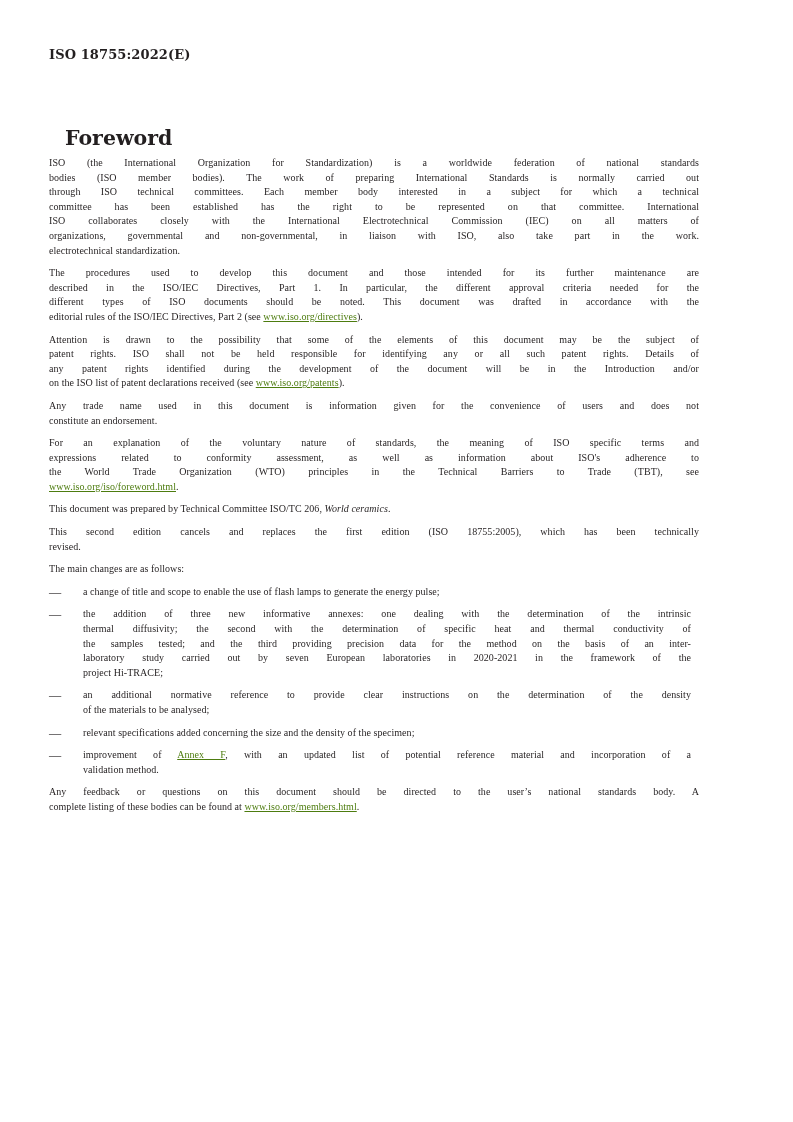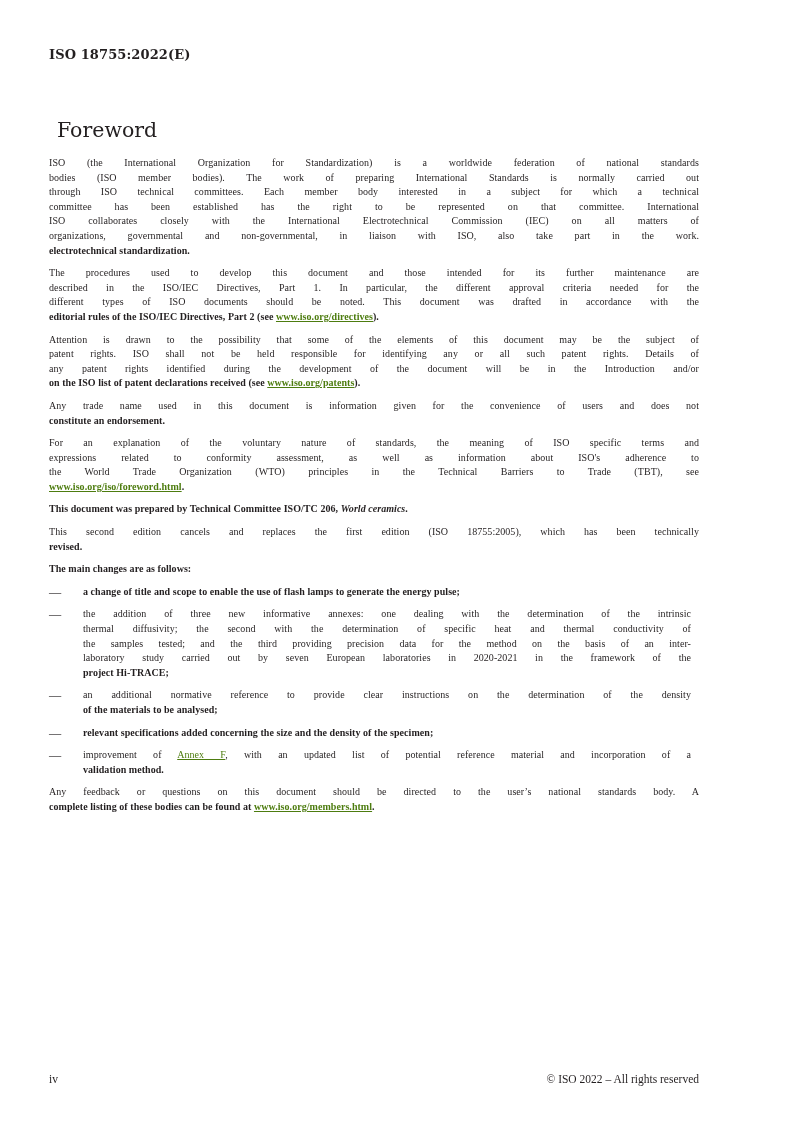--- a/index.html
+++ b/index.html
@@ -8,30 +8,30 @@
       font-family: "DejaVu Serif", "Liberation Serif", serif;
       color: #231f20;
     }
     .page { position: absolute; left: 0; top: 0; width: 665px; height: 1122px; }
     .header-id {
       position: absolute; left: 49px; top: 47px;
       font-weight: bold; font-size: 13px; letter-spacing: 0.1px;
     }
     .title {
       position: absolute; left: 49px; top: 110px;
-      font-weight: normal; font-size: 20.5px; margin: 8px;
+      font-weight: bold; font-size: 20.5px; margin: 16px;
     }
     .body { position: absolute; left: 49px; top: 156px; width: 650px; }
     p {
       margin: 0 0 8px 0; font-size: 10px; line-height: 14.6px;
       font-family: "Liberation Serif", "DejaVu Serif", serif;
       text-align: justify; letter-spacing: 0.05px;
     }
     .line { display: block; text-align: justify; text-align-last: justify; white-space: nowrap; }
-    .line.last { text-align-last: left; font-weight: bold; }
+    .line.last { text-align-last: left; }
     a.link { color: #4d7c0f; text-decoration: underline; }
     ul.changes { list-style: none; margin: 0; padding: 0; }
     ul.changes li { position: relative; padding-left: 26px; margin: 0 0 8px 0; }
     ul.changes li .dash {
       position: absolute; left: 0; top: 0;
       font-size: 12.2px; line-height: 14.6px;
       font-family: "Liberation Serif", serif;
     }
     ul.changes li p { margin: 8px; }
     .footer {
@@ -139,18 +139,14 @@
       </li>
     </ul>
 
     <p>
       <span class="line">Any feedback or questions on this document should be directed to the user’s national standards body. A</span>
       <span class="line last"><span>complete listing of these bodies can be found at </span><a class="link">www.iso.org/members.html</a><span>.</span></span>
     </p>
 
   </div>
 
-  <div class="footer">
-    <span>iv</span>
-    <span>© ISO 2022 – All rights reserved</span>
-  </div>
 
 </div>
 
 </body></html>

